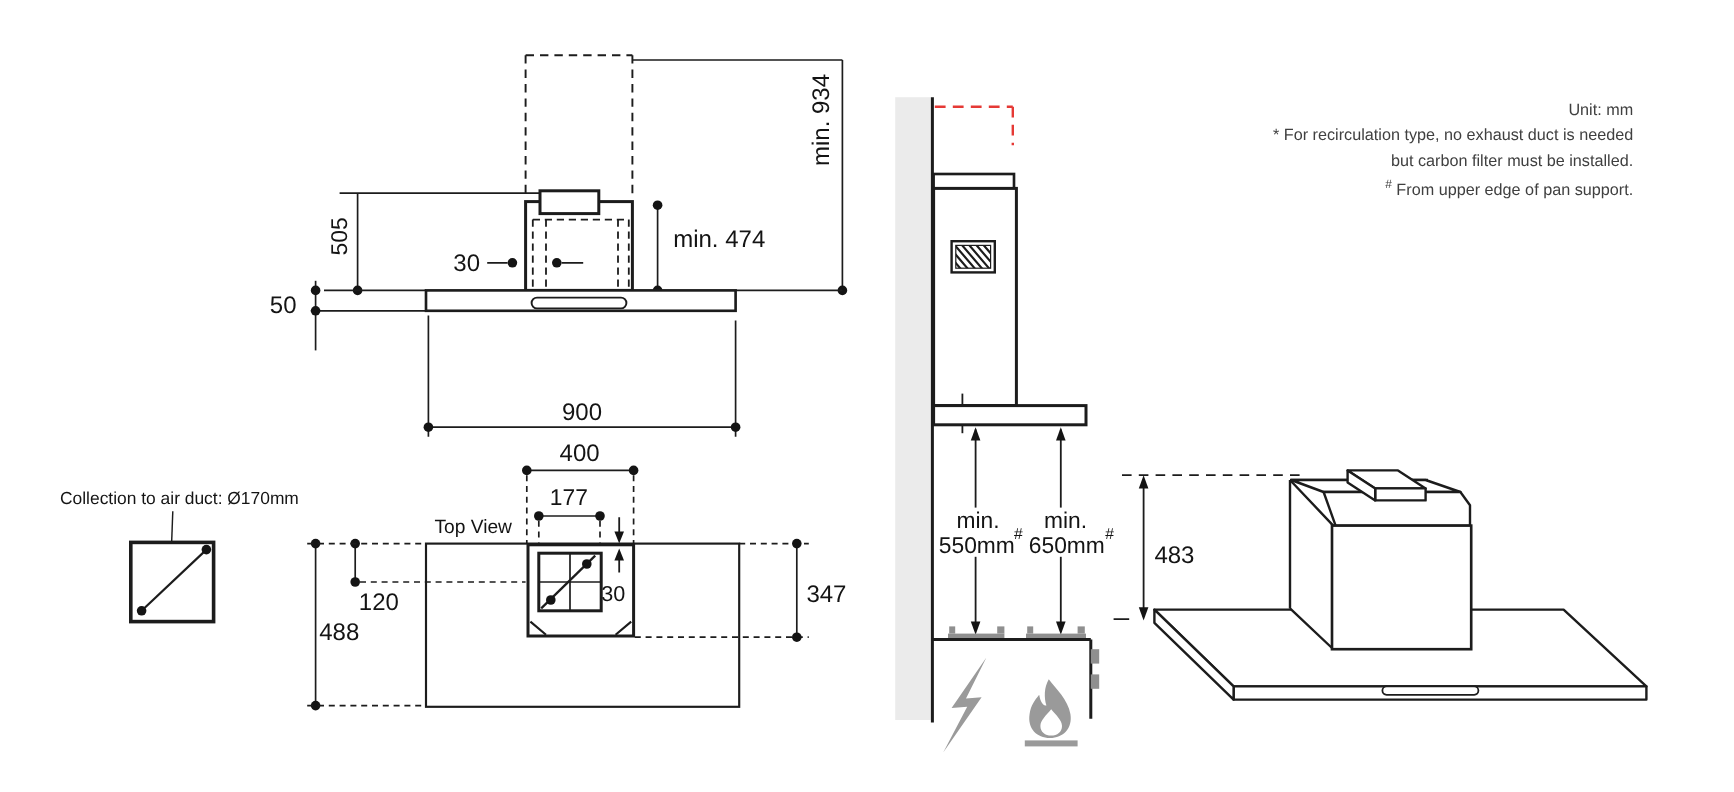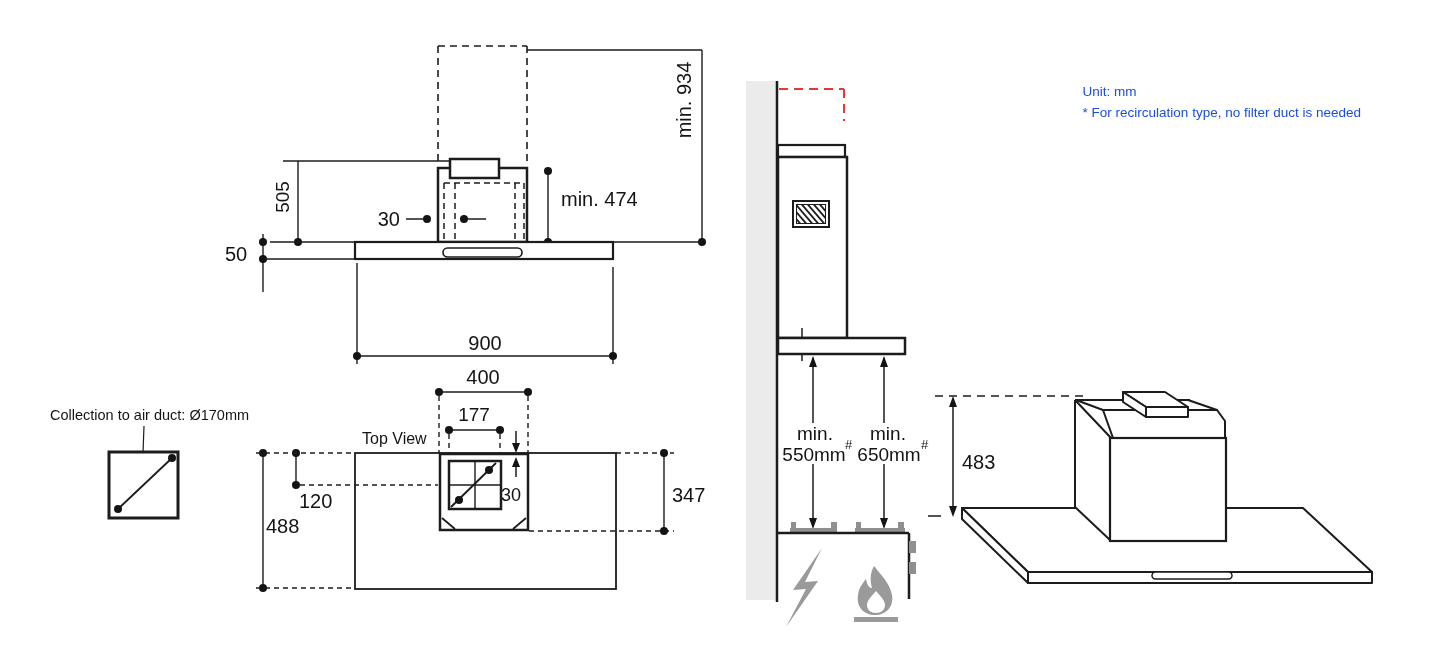--- a/index.html
+++ b/index.html
@@ -5,22 +5,22 @@
   html,body{margin:0;padding:0;background:#fff;}
   #canvas{position:relative;width:1445px;height:660px;background:#ffffff;overflow:hidden;
           font-family:"Liberation Sans", sans-serif;}
   svg{position:absolute;left:0;top:0;}
   .ln{stroke:#1c1c1c;fill:none;}
   .t{font-family:"Liberation Sans", sans-serif;fill:#141414;}
   .s20{font-size:20px}.s19{font-size:19px}.s18{font-size:18px}.s16{font-size:16px}
   .s14{font-size:14.5px}.s13{font-size:13px}
   .dot{fill:#141414;stroke:none;}
   .whitefill{fill:#ffffff;}
-  #notes{position:absolute;right:84px;top:81px;font-size:13.5px;
-         line-height:21px;color:#1d4ed8;white-space:nowrap;}
+  #notes{position:absolute;right:84px;top:81px;text-align:right;font-size:13.5px;
+         line-height:21px;color:#404040;white-space:nowrap;}
   #notes .sup{vertical-align:super;font-size:10px;}
 </style>
 </head>
 <body>
 
 <div id="canvas">
 
 <svg width="1445" height="660" viewBox="0 0 1445 660">
   <defs>
     <clipPath id="ventclip">
@@ -251,16 +251,18 @@
       <polygon class="ln whitefill" stroke-width="2" points="1146,407 1188,407 1188,417 1146,417"></polygon>
       <polygon class="ln whitefill" stroke-width="2" points="1123,392 1146,407 1146,417 1123,402"></polygon>
     </g>
 
     <rect class="ln whitefill" x="1110" y="438" width="116" height="103" stroke-width="2.2"></rect>
   </g>
 </svg>
 
 <div id="notes">
   <div>Unit: mm</div>
-  <div>* For recirculation type, no filter duct is needed</div>
+  <div>* For recirculation type, no exhaust duct is needed</div>
+  <div>but carbon filter must be installed.</div>
+  <div><span class="sup">#</span><span> From upper edge of pan support.</span></div>
 </div>
 
 </div>
 
 </body></html>

